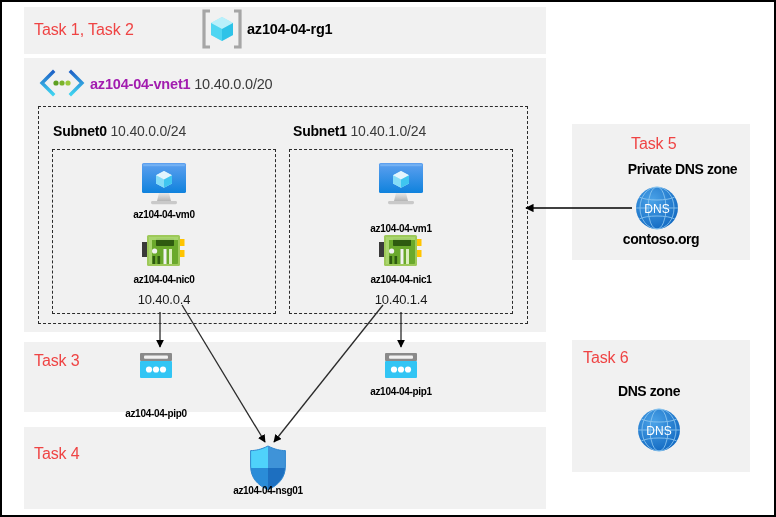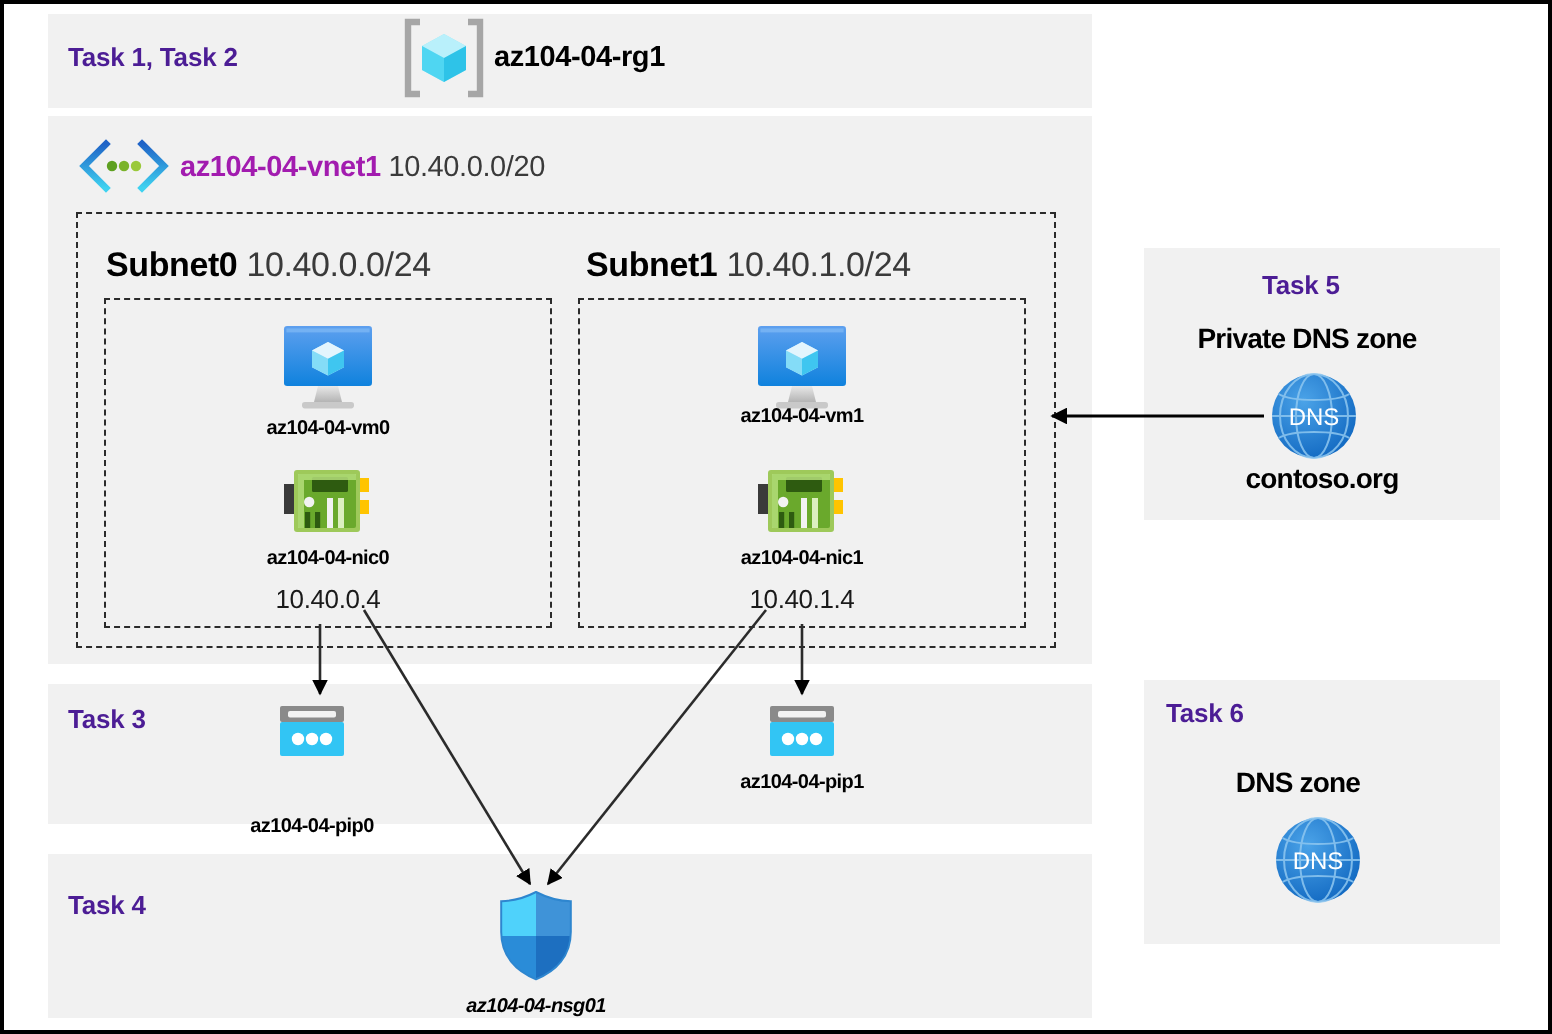--- a/index.html
+++ b/index.html
@@ -24,41 +24,41 @@
     background: #f1f1f1;
     box-sizing: border-box;
   }
   .panel-vnet {
     position: absolute;
     background: #f1f1f1;
     box-sizing: border-box;
   }
   .task-label {
     position: absolute;
-    font-weight: bold;
-    font-size: 13px;
-    color: #4c1d95;
+    font-weight: normal;
+    font-size: 16px;
+    color: #ef4444;
     white-space: nowrap;
     letter-spacing: -0.1px;
   }
   .dashed-box {
     position: absolute;
     border: 1.6px dashed #2b2b2b;
     box-sizing: border-box;
     background: transparent;
   }
   .dashed-box-inner {
     position: absolute;
     border: 1.6px dashed #2b2b2b;
     box-sizing: border-box;
     background: transparent;
   }
   .subnet-title {
     position: absolute;
-    font-size: 17px;
+    font-size: 14px;
     color: #1a1a1a;
     white-space: nowrap;
     letter-spacing: -0.2px;
   }
   .subnet-title b {
     font-weight: bold;
     color: #000000;
   }
   .subnet-title span.cidr {
     font-weight: normal;
@@ -247,21 +247,21 @@
       <rect x="5.2" y="4.2" width="41.6" height="2" fill="#7db8f4" opacity="0.75"></rect>
       <polygon points="26,11 34,15.2 34,23.6 26,27.8 18,23.6 18,15.2" fill="#bfe7fb"></polygon>
       <polygon points="26,11 34,15.2 26,19.4 18,15.2" fill="#e3f5fd"></polygon>
       <polygon points="26,19.4 34,15.2 34,23.6 26,27.8" fill="#3fc6f0"></polygon>
       <polygon points="26,19.4 18,15.2 18,23.6 26,27.8" fill="#84dcf7"></polygon>
       <path d="M21 33 L31 33 L33 41 L19 41 Z" fill="url(#vmsg1)"></path>
       <rect x="13" y="41" width="26" height="3.2" rx="1.4" fill="#c9c9c9"></rect>
     </svg>
   </div>
 
-  <div class="node-label" style="left:299px; top:201px; width:200px;text-align:center;">az104-04-vm1</div>
+  <div class="node-label" style="left:299px; top:221px; width:200px;text-align:center;">az104-04-vm1</div>
 
   <div class="icon" style="left:377px; top:229px;">
     <svg width="44" height="40" viewBox="0 0 44 40">
       <rect x="0" y="11" width="6.5" height="15" fill="#3a3a3a"></rect>
       <rect x="36.5" y="8" width="6" height="7" fill="#ffc400"></rect>
       <rect x="36.5" y="19" width="6" height="7" fill="#ffc400"></rect>
       <rect x="5" y="4" width="33" height="31" rx="1.5" fill="#9ec95a"></rect>
       <rect x="7" y="6" width="29" height="27" rx="1" fill="#6aa92c"></rect>
       <rect x="14" y="7.5" width="18" height="7.5" rx="0.8" fill="#2e5b10"></rect>
       <circle cx="12.6" cy="20" r="2.6" fill="#f2f2f2"></circle>
@@ -320,27 +320,27 @@
       <g clip-path="url(#shieldclip)">
         <rect x="0" y="0" width="20" height="23" fill="#4fd2fb"></rect>
         <rect x="20" y="0" width="20" height="23" fill="#3f93d8"></rect>
         <rect x="0" y="23" width="20" height="23" fill="#2a8cd8"></rect>
         <rect x="20" y="23" width="20" height="23" fill="#1d6fc0"></rect>
       </g>
       <path d="M20 1 C13 4.6 7 5.6 2.6 5.6 L2.6 21 C2.6 33 10 40.6 20 44.6 C30 40.6 37.4 33 37.4 21 L37.4 5.6 C33 5.6 27 4.6 20 1 Z" fill="none" stroke="#2e86cf" stroke-width="1"></path>
     </svg>
   </div>
 
-  <div class="node-label" style="left:166px; top:496px; width:200px;font-style:italic;">az104-04-nsg01</div>
+  <div class="node-label" style="left:166px; top:483px; width:200px;">az104-04-nsg01</div>
 
   <div class="panel" style="left:570px; top:122px; width:178px; height:136px;"></div>
 
   <div class="task-label" style="left:581px; top:133px;margin-left:48px;">Task 5</div>
 
-  <div class="heading-bold" style="left:570px; top:159px; width:163px;">Private DNS zone</div>
+  <div class="heading-bold" style="left:570px; top:159px; width:163px;padding-left:29px;">Private DNS zone</div>
 
   <div class="icon" style="left:632px; top:183px;">
     <svg width="46" height="46" viewBox="0 0 46 46">
       <defs>
         <radialGradient id="dnsg5" cx="0.38" cy="0.32" r="0.82">
           <stop offset="0%" stop-color="#4ba3e8"></stop>
           <stop offset="100%" stop-color="#0b62bd"></stop>
         </radialGradient>
       </defs>
       <circle cx="23" cy="23" r="21" fill="url(#dnsg5)"></circle>

